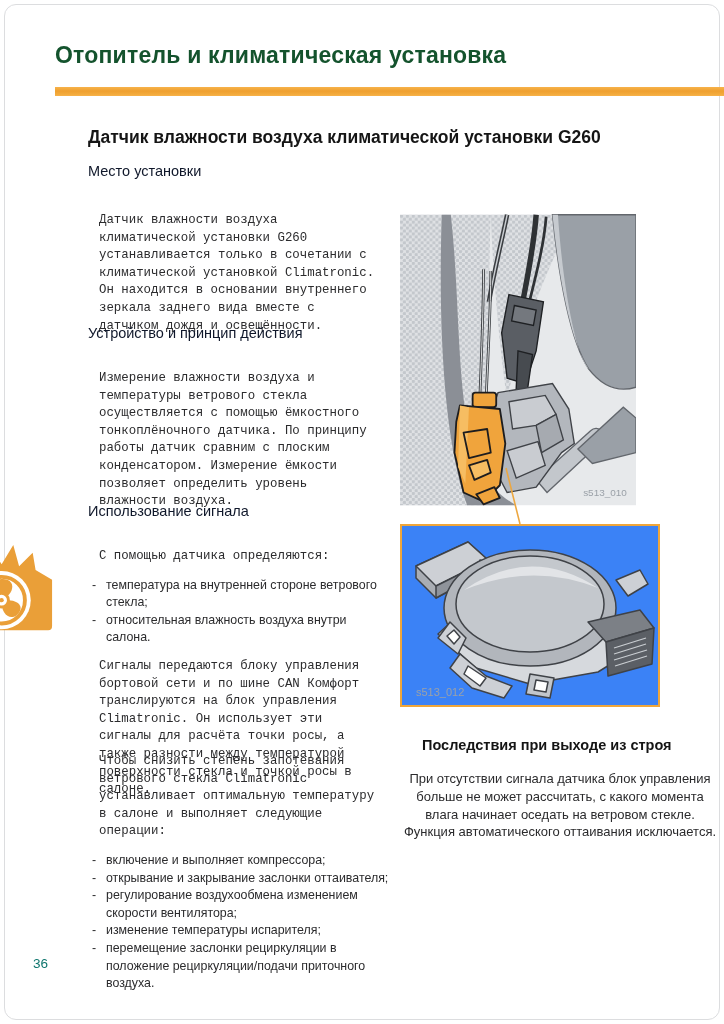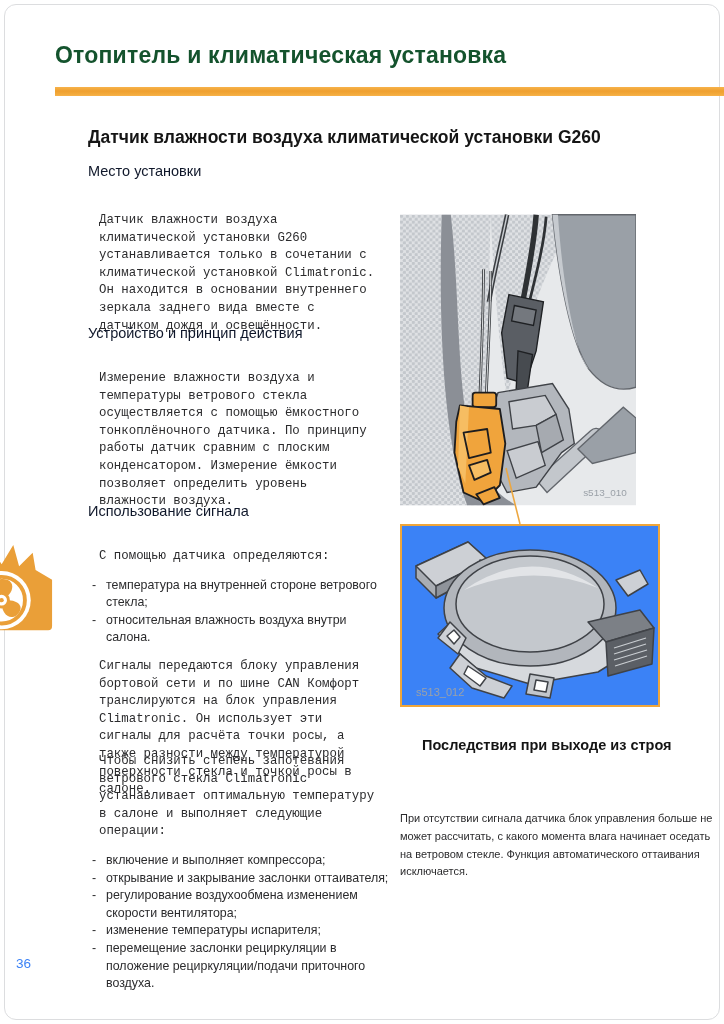--- a/index.html
+++ b/index.html
@@ -46,25 +46,25 @@
   .fig1 svg,.fig2 svg{display:block;width:100%;height:100%;}
   .callout{
     position:absolute;left:400px;top:456px;width:260px;height:70px;
     pointer-events:none;
   }
   .h3-right{
     position:absolute;left:400px;top:737px;width:320px;
     font-size:14.5px;font-weight:bold;color:#151515;margin-left:22px;
   }
   .p-right{
-    position:absolute;left:400px;top:810px;width:320px;
-    font-size:11px;line-height:17.8px;color:#2b2b2d;
+    position:absolute;left:400px;top:770px;width:320px;
+    font-size:13px;line-height:17.8px;color:#2b2b2d;text-align:center;
   }
   .page-number{
-    position:absolute;left:16px;top:956px;font-size:13.5px;color:#3b82f6;
+    position:absolute;left:33px;top:956px;font-size:13.5px;color:#0f766e;
   }
   .fan-badge{
     position:absolute;left:-42px;top:541px;width:97px;height:90px;
   }
   .fig-label{font-family:"Liberation Sans","DejaVu Sans",sans-serif;}
 </style>
 </head>
 <body>
 
 <div class="page-frame"></div>

